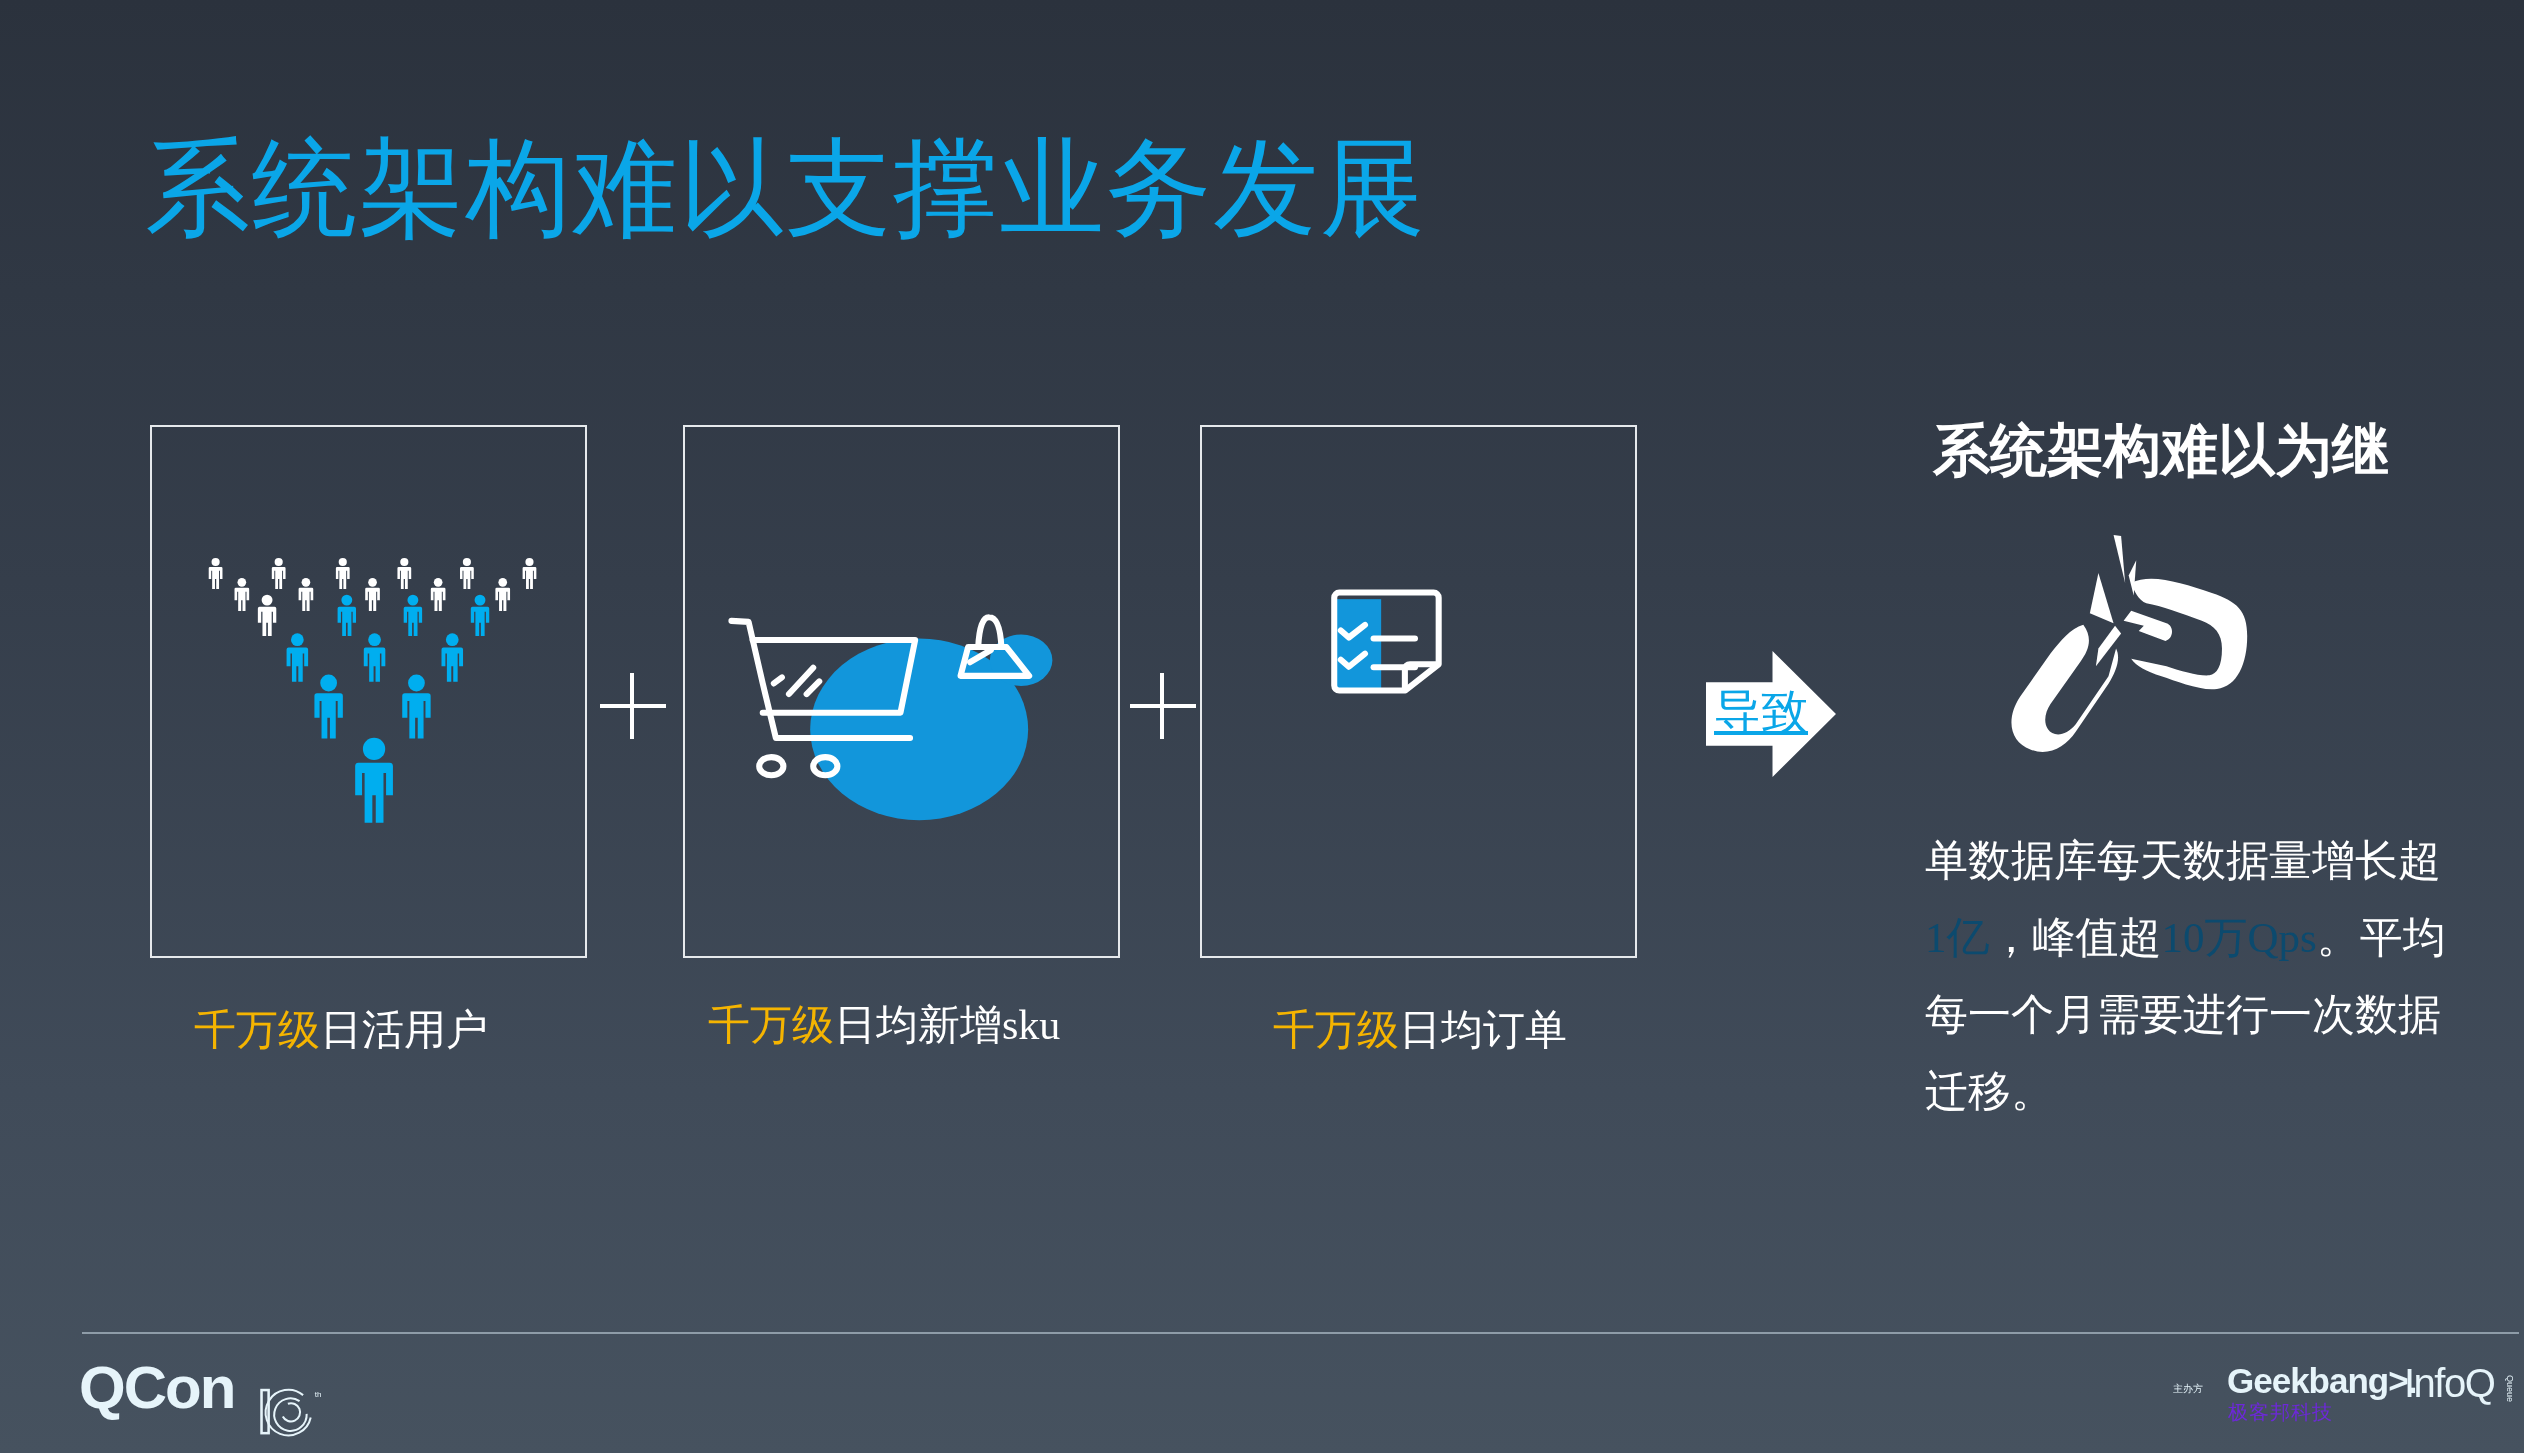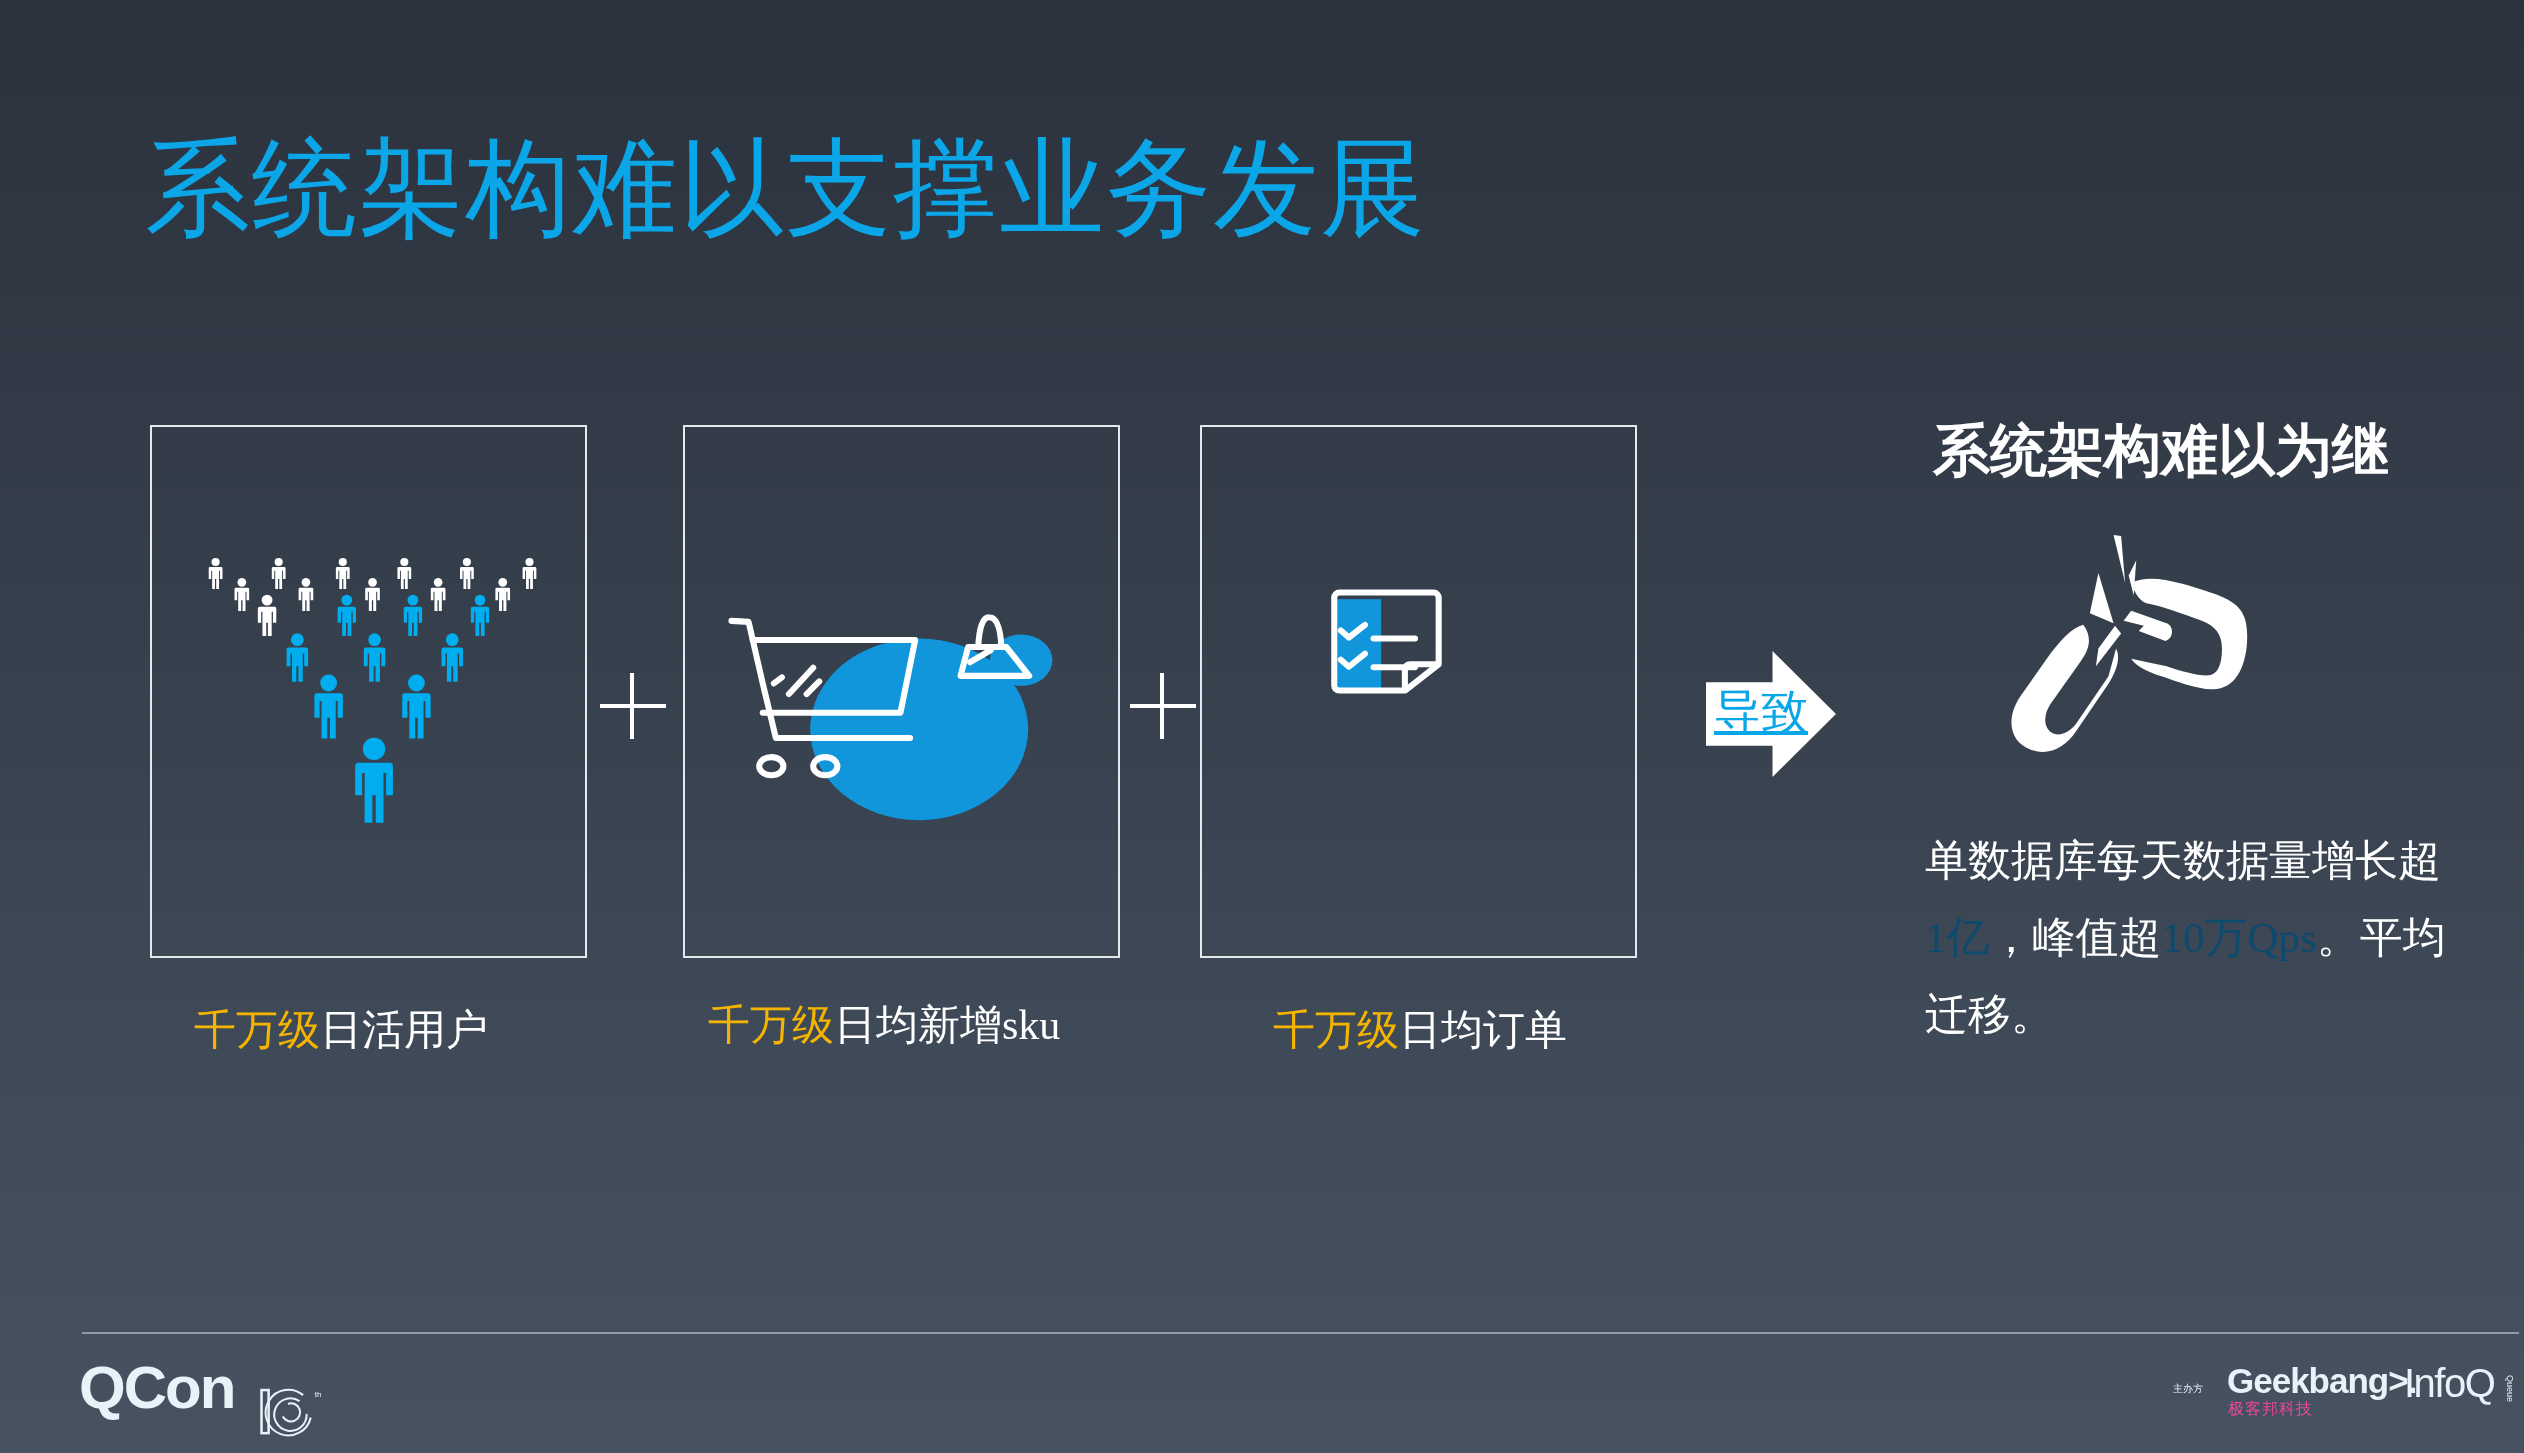--- a/index.html
+++ b/index.html
@@ -46,21 +46,21 @@
   .para .hl { color: #0c4a6e; font-family: "Liberation Serif", serif; }
   .footer-line { left: 82px; top: 1332px; width: 2437px; height: 1.5px; background: #8e9ca8; }
   .qcon {
     left: 79px; top: 1358px; font-size: 60px; font-weight: bold; color: #e6f4fa;
     font-family: "Liberation Sans", sans-serif; letter-spacing: -2px; line-height: 1;
   }
   .sponsor-label { left: 2173px; top: 1382px; font-size: 10px; color: #e6f4fa;
     font-family: "DejaVu Sans", sans-serif; }
   .geekbang { left: 2227px; top: 1363px; font-size: 35px; font-weight: bold; color: #e6f4fa;
     font-family: "Liberation Sans", sans-serif; letter-spacing: -1px; line-height: 1; }
-  .geekbang-sub { left: 2228px; top: 1399px; font-size: 16px; color: #ec4899;
+  .geekbang-sub { left: 2228px; top: 1399px; font-size: 20px; color: #6d28d9;
     font-family: "DejaVu Sans", sans-serif; letter-spacing: 1px; }
   .infoq { left: 2404px; top: 1363px; font-size: 40px; font-weight: normal; color: #e6f4fa;
     font-family: "Liberation Sans", sans-serif; letter-spacing: -1.5px; line-height: 1; }
   .infoq-sub { left: 2515px; top: 1375px; font-size: 9px; color: #e6f4fa;
     font-family: "Liberation Sans", sans-serif; transform: rotate(90deg); transform-origin: left top; }
 </style>
 </head>
 <body>
 
 <div class="abs title">系统架构难以支撑业务发展</div>
@@ -169,20 +169,21 @@
     <path d="M228,200 L195,245 L190,280 L240,215 Z"></path>
 
     <path d="M260,115 C300,95 360,115 420,135 C470,152 490,170 490,220 C490,275 470,320 430,325 C400,330 350,310 320,300 C290,290 270,280 260,265 L330,280 C360,290 395,300 415,298 C430,296 440,280 440,245 C440,215 425,200 400,190 C360,175 320,160 290,155 C275,150 265,130 260,115 Z"></path>
     <path d="M245,190 L260,170 L330,195 C345,200 345,225 328,230 L275,210 L285,200 Z"></path>
   </g>
 </svg>
 
 <div class="abs para">
   <span class="line"><span>单数据库每天数据量增长超</span></span>
   <span class="line"><span class="hl">1亿</span><span>，峰值超</span><span class="hl">10万Qps</span><span>。平均</span></span>
+  <span class="line"><span>每一个月需要进行一次数据</span></span>
   <span class="line"><span>迁移。</span></span>
 </div>
 
 <div class="abs footer-line"></div>
 
 <div class="abs qcon">
   <span>QCon</span>
 </div>
 <svg class="abs" style="left:260px;top:1386px;" width="71" height="71" viewBox="0 0 140 140">
   <rect x="3" y="8" width="14" height="85" fill="none" stroke="#e6f4fa" stroke-width="5"></rect>

